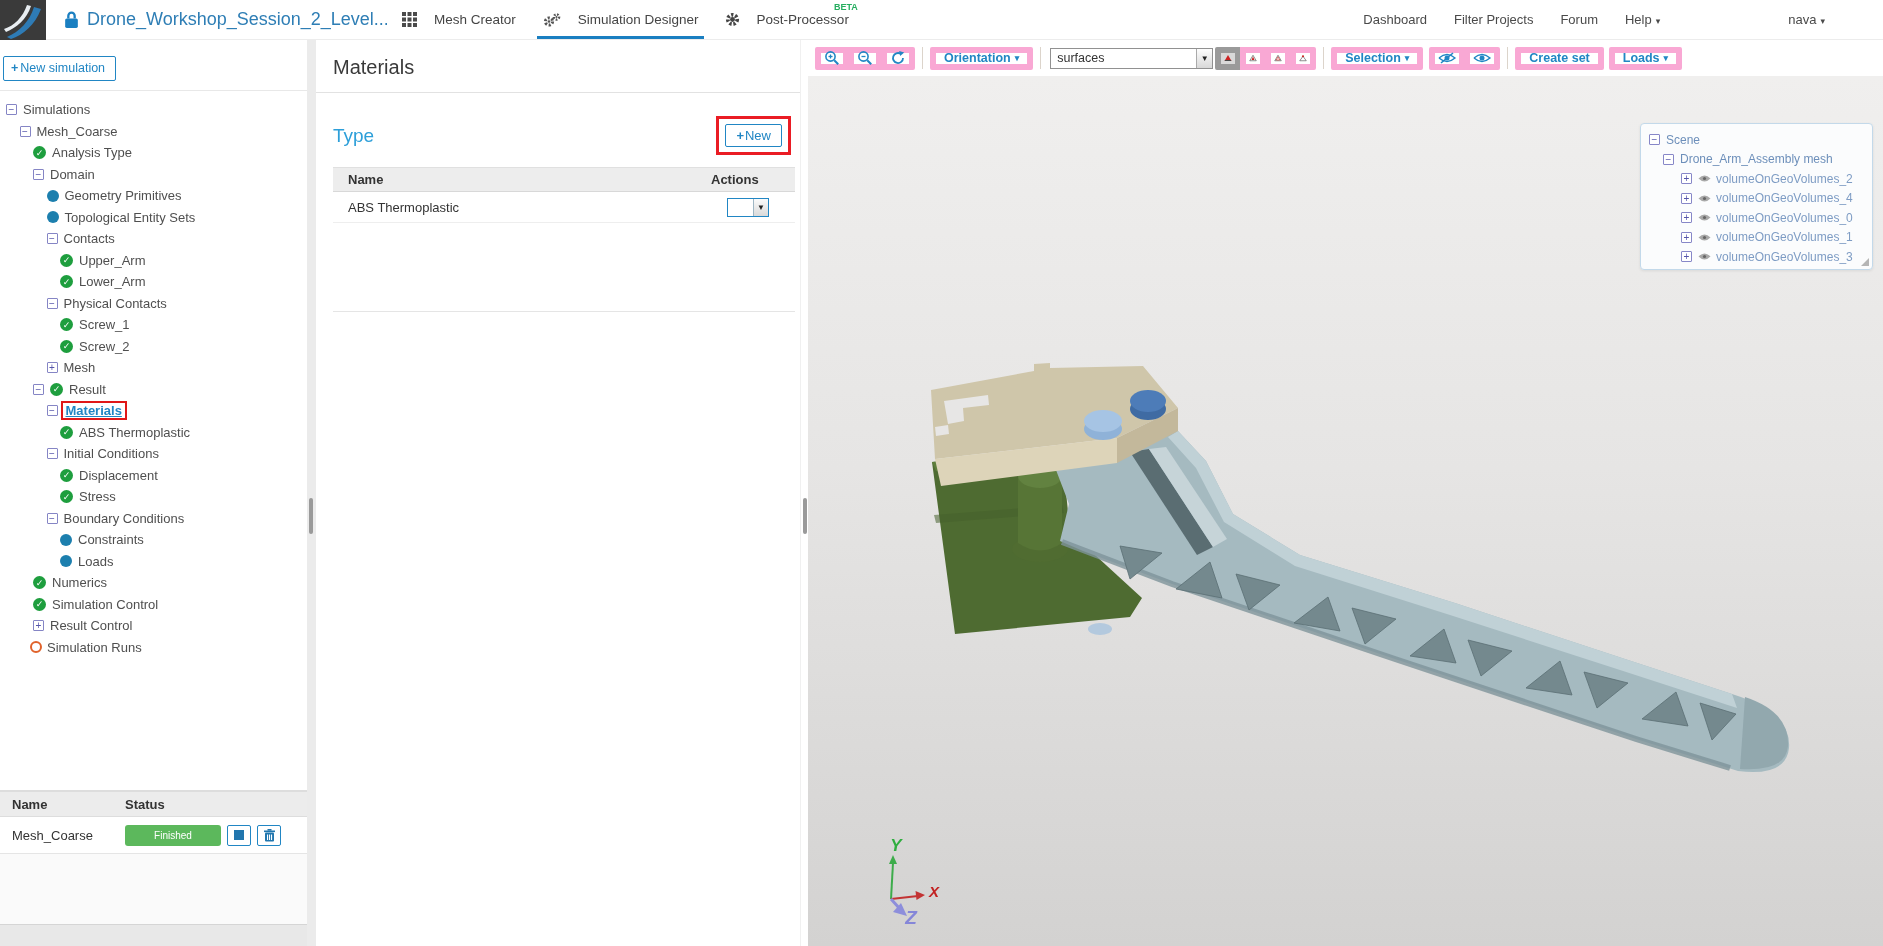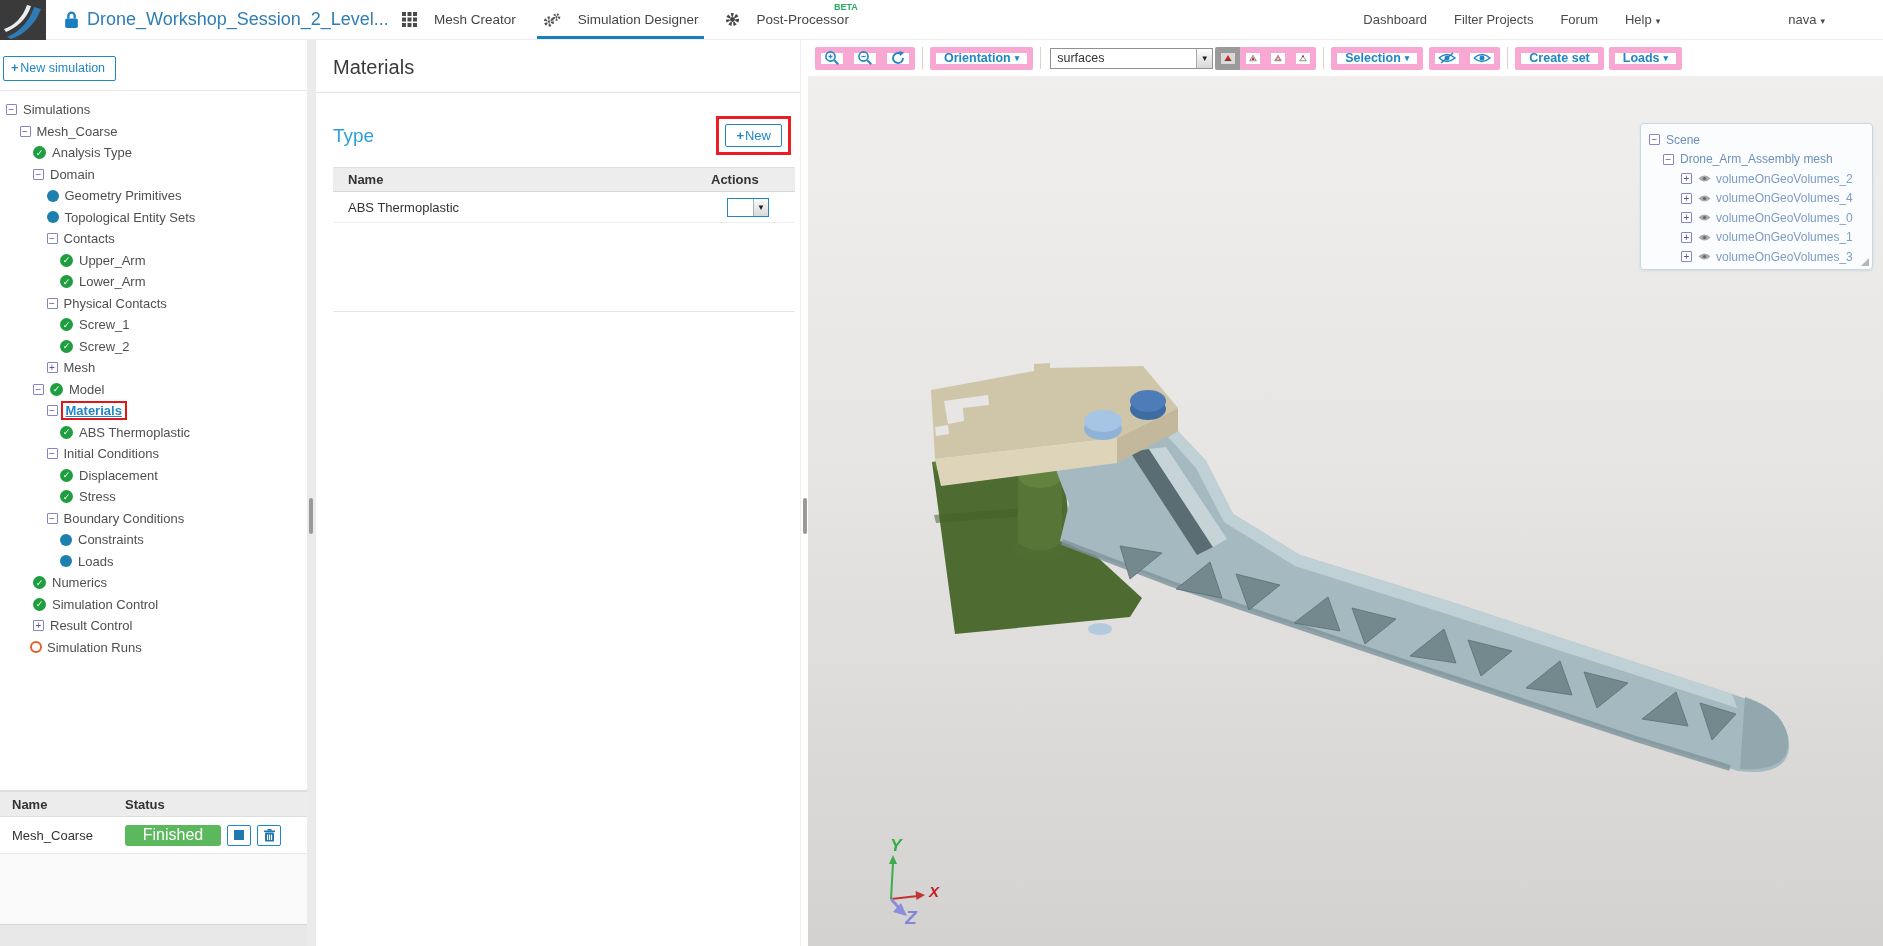--- a/index.html
+++ b/index.html
@@ -45,21 +45,21 @@
                border:2px solid #e01818; padding:0 3px; margin-left:-3px; }
 
   
   .job-panel { position:absolute; left:0; bottom:0; width:307px; height:156px; border-top:1px solid #ddd; background:#fafafa; }
   .job-title { padding:9px 0 7px 12px; font-size:14px; color:#2980b9; }
   .job-head { display:flex; height:26px; align-items:center; background:#ececec;
               border-top:1px solid #ddd; border-bottom:1px solid #ddd; font-size:13px; font-weight:bold; color:#333; }
   .job-head .c-name, .job-row .c-name { width:125px; padding-left:12px; }
   .job-row { display:flex; height:37px; align-items:center; background:#fff; border-bottom:1px solid #e5e5e5; font-size:13px; color:#333; }
   .badge-finished { display:inline-flex; align-items:center; justify-content:center; width:96px; height:21px;
-                    background:#5cb85c; color:#fff; font-size:16px; border-radius:3px; }
+                    background:#5cb85c; color:#fff; font-size:10px; border-radius:3px; }
   .job-btn { display:inline-flex; align-items:center; justify-content:center; width:24px; height:21px;
              border:1px solid #2186c4; border-radius:2px; background:#fff; margin-left:6px; cursor:pointer; }
   .job-foot { position:absolute; bottom:0; left:0; right:0; height:22px; background:#e8e8e8; border-top:1px solid #d5d5d5; }
 
   
   .split1 { position:absolute; left:307px; top:40px; width:9px; height:906px; background:#ebebeb; }
   .split2 { position:absolute; left:800px; top:40px; width:8px; height:906px; background:#fff; border-left:1px solid #f0f0f0; }
   .split-handle { position:absolute; left:2px; top:458px; width:4px; height:36px; background:#9a9a9a; border-radius:2px; }
 
   
@@ -237,21 +237,21 @@
           <span class="tcheck">✓</span>
           <span class="tlabel">Screw_2</span>
         </div>
         <div class="tree-row" style="padding-left: 46.5px;">
           <span class="tbox">+</span>
           <span class="tlabel">Mesh</span>
         </div>
         <div class="tree-row" style="padding-left: 33px;">
           <span class="tbox">−</span>
           <span class="tcheck">✓</span>
-          <span class="tlabel">Model</span>
+          <span class="tlabel">Result</span>
         </div>
         <div class="tree-row" style="padding-left: 46.5px;">
           <span class="tbox">−</span>
           <span class="tlabel hl">Materials</span>
         </div>
         <div class="tree-row" style="padding-left: 60px;">
           <span class="tcheck">✓</span>
           <span class="tlabel">ABS Thermoplastic</span>
         </div>
         <div class="tree-row" style="padding-left: 46.5px;">

